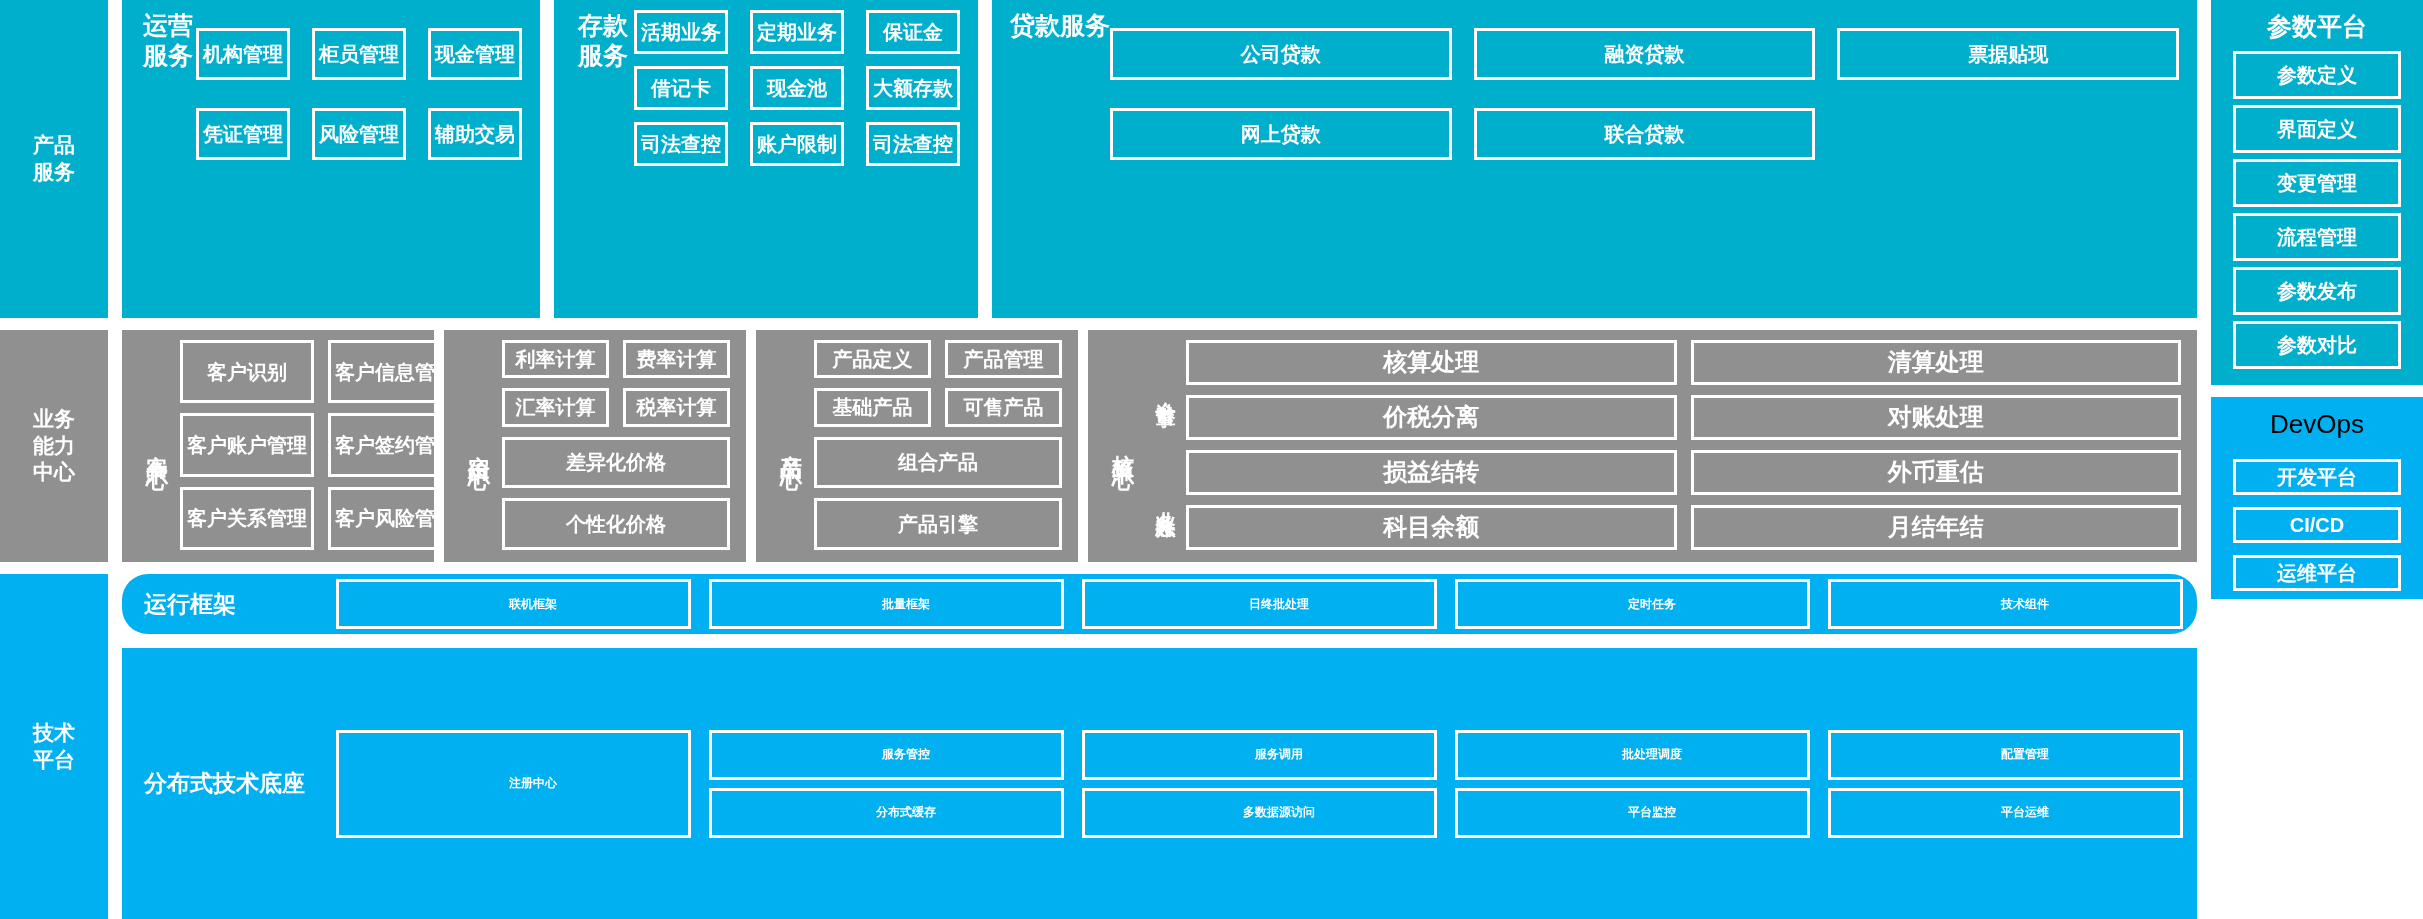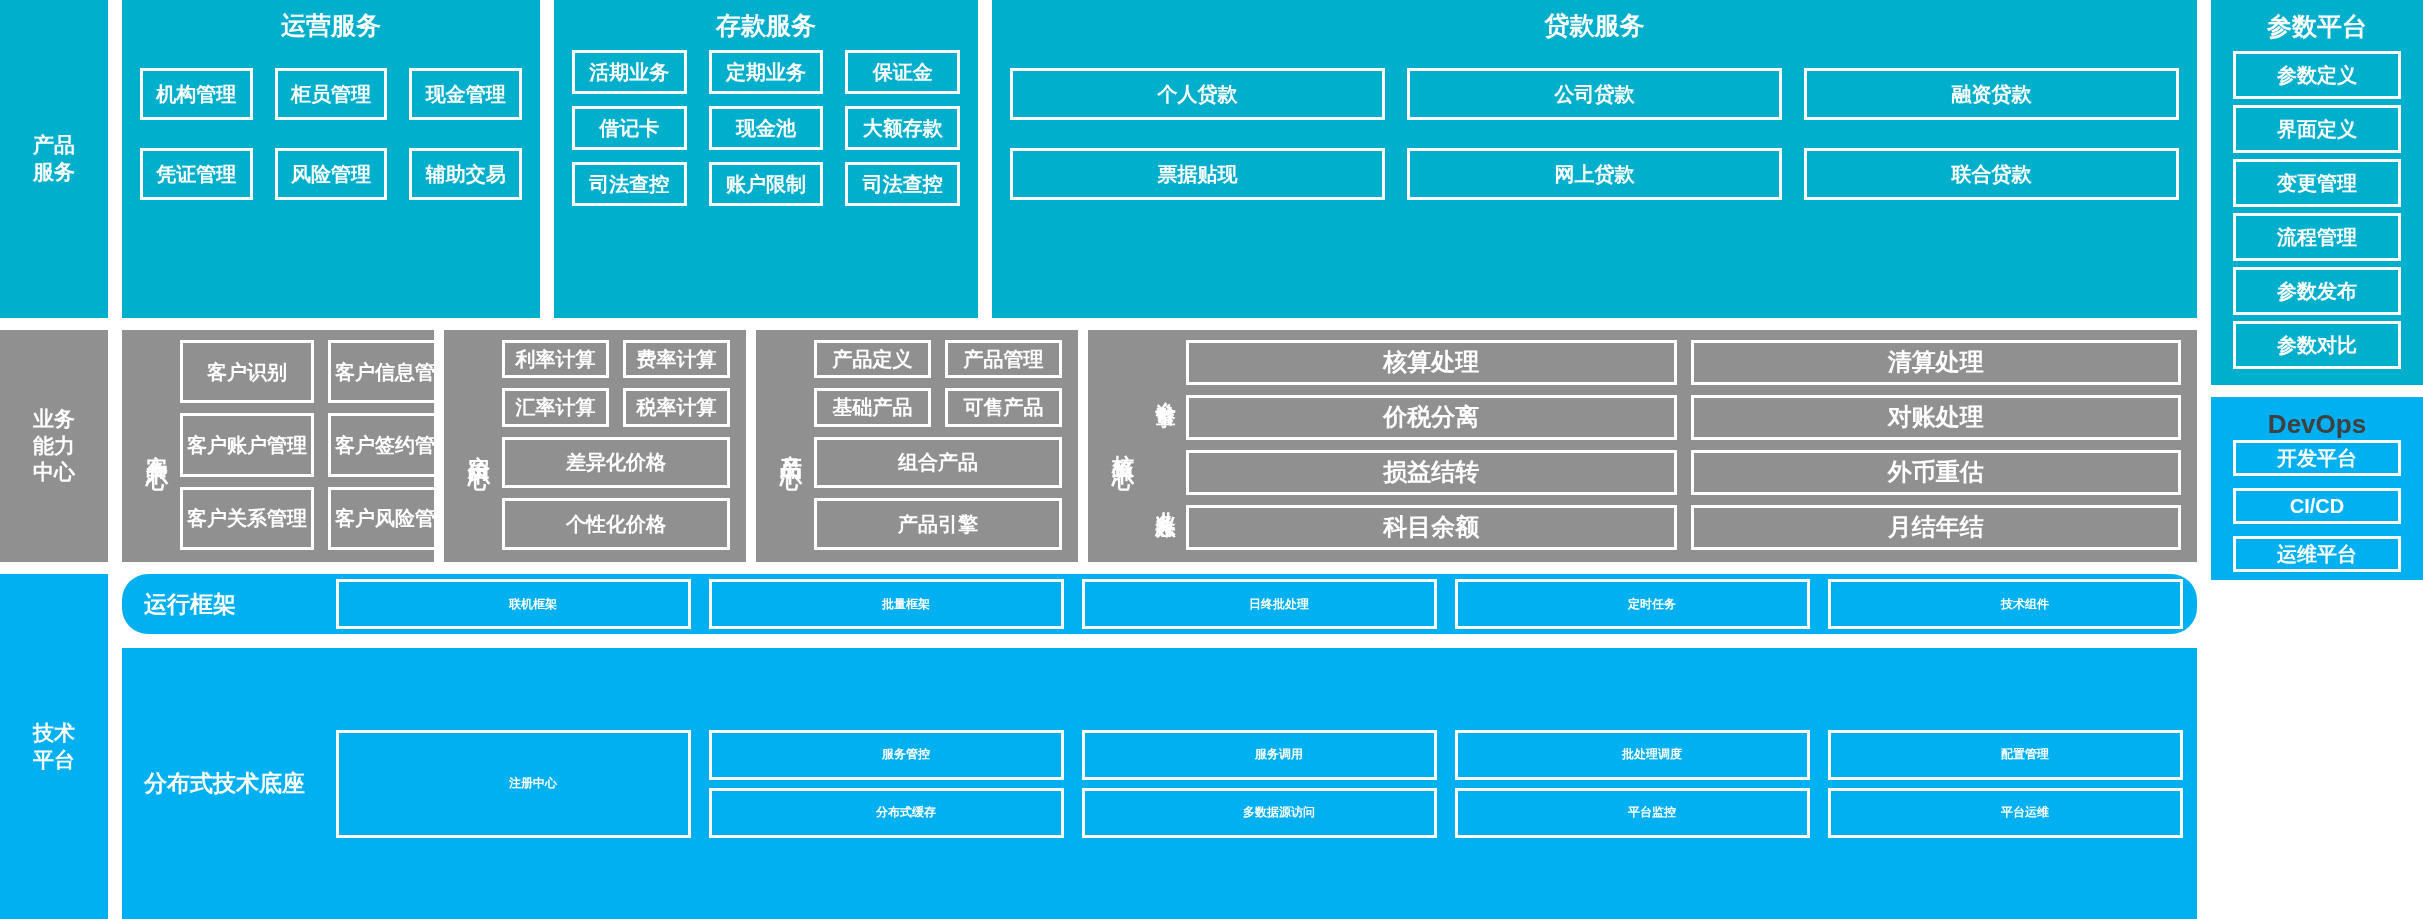--- a/index.html
+++ b/index.html
@@ -53,21 +53,21 @@
     box-sizing: border-box;
     min-width: 0;
   }
 
   
   .svc-panel {
     background: #00AFCC;
     box-sizing: border-box;
     padding: 10px 18px 14px 18px;
     display: flex;
-    flex-direction: column;
+    flex-direction: row;
     min-width: 0;
   }
   .svc-panel + .svc-panel { margin-left: 14px; }
   .svc-title {
     color: #ffffff;
     font-weight: bold;
     font-size: 25px;
     text-align: center;
     margin-bottom: 10px;
     line-height: 1.2;
@@ -148,25 +148,25 @@
   .devops-panel {
     background: #00B0F0;
     box-sizing: border-box;
     margin-top: 12px;
     padding: 4px 22px 8px 22px;
     height: 345px;
     display: flex;
     flex-direction: column;
   }
   .devops-title {
-    color: #404040;
-    font-weight: bold;
+    color: #000000;
+    font-weight: normal;
     font-size: 26px;
     text-align: center;
-    margin: 8px 0 0 0;
+    margin: 8px 0 19px 0;
   }
   .devops-list {
     flex: 1 1 auto;
     display: flex;
     flex-direction: column;
     justify-content: flex-start;
     gap: 12px;
   }
   .devops-list .tile { height: 36px; font-size: 20px; }
 
@@ -322,21 +322,20 @@
           <div class="tile">大额存款</div>
           <div class="tile">司法查控</div>
           <div class="tile">账户限制</div>
           <div class="tile">司法查控</div>
         </div>
       </div>
 
       <div class="svc-panel loan-panel">
         <div class="svc-title">贷款服务</div>
         <div class="svc-grid cols3 loan-grid">
-          <div class="tile">个人贷款</div>
           <div class="tile">公司贷款</div>
           <div class="tile">融资贷款</div>
           <div class="tile">票据贴现</div>
           <div class="tile">网上贷款</div>
           <div class="tile">联合贷款</div>
         </div>
       </div>
 
     </div>
 

